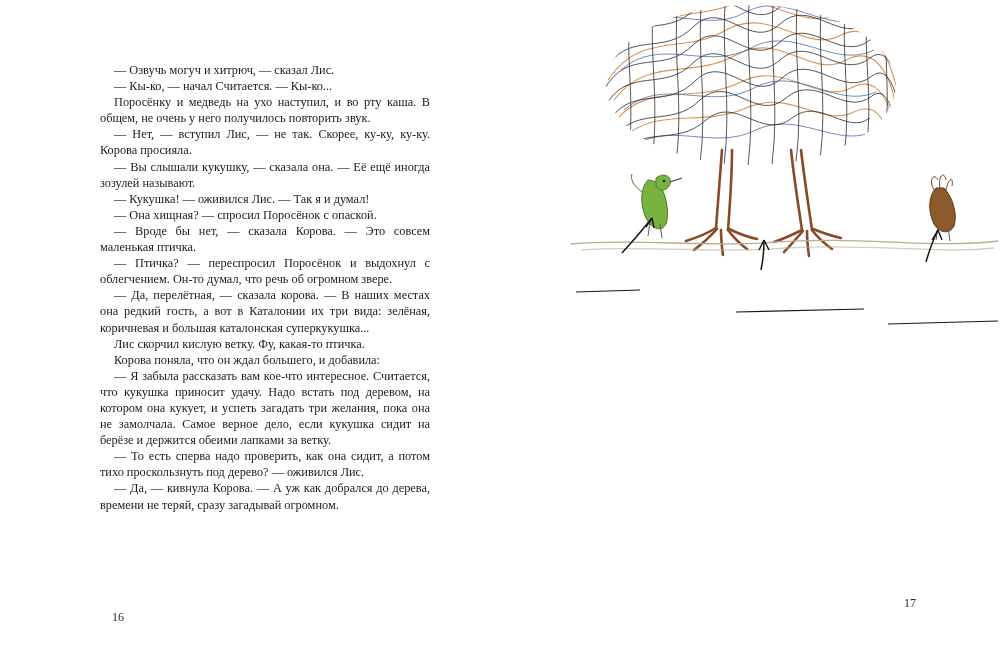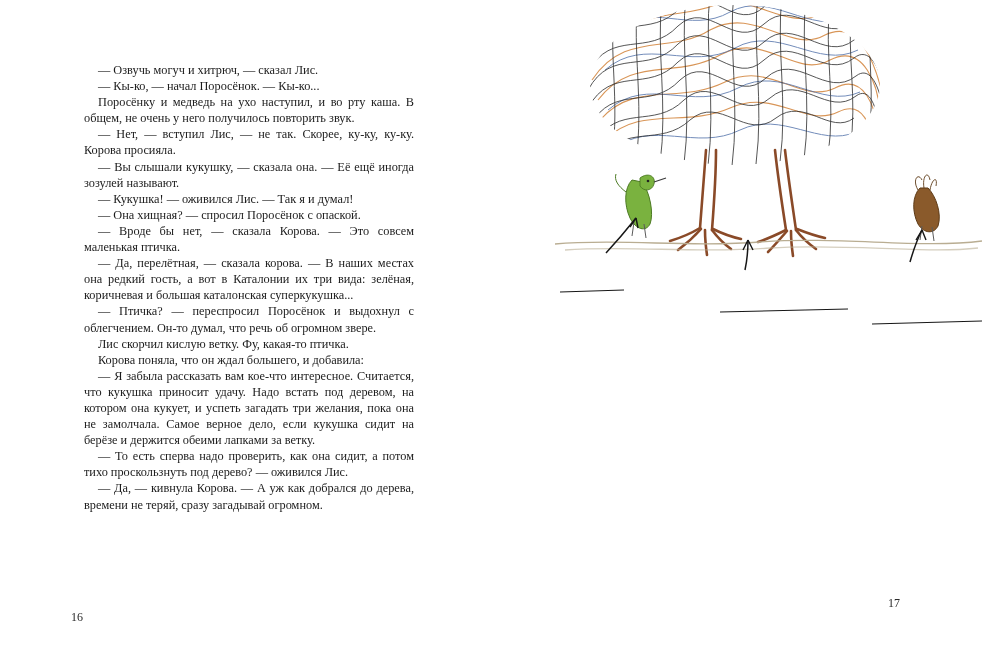--- a/index.html
+++ b/index.html
@@ -11,20 +11,21 @@
     width: 1000px;
     height: 667px;
     overflow: hidden;
     font-family: "Liberation Serif", serif;
     color: #1b1b1b;
   }
   .spread {
     position: relative;
     width: 796px;
     height: 667px;
+    margin-left: 16px;
   }
 
   
   .page-left {
     position: absolute;
     left: 0;
     top: 0;
     width: 500px;
     height: 667px;
   }
@@ -40,21 +41,21 @@
   .text-left p {
     margin: 0;
     text-indent: 14px;
   }
   .folio {
     position: absolute;
     font-size: 12px;
     color: #2a2a2a;
   }
   .folio-left {
-    left: 71px;
+    left: 96px;
     top: 610px;
   }
 
   
   .page-right {
     position: absolute;
     left: 500px;
     top: 0;
     width: 500px;
     height: 667px;
@@ -68,29 +69,29 @@
   }
 </style>
 </head>
 <body>
 
 <div class="spread">
 
   <div class="page-left">
     <div class="text-left">
       <p>— Озвучь могуч и хитрюч, — сказал Лис.</p>
-      <p>— Кы-ко, — начал Поросёнок. — Кы-ко...</p>
+      <p>— Кы-ко, — начал Считается. — Кы-ко...</p>
       <p>Поросёнку и медведь на ухо наступил, и во рту каша. В общем, не очень у него получилось повторить звук.</p>
       <p>— Нет, — вступил Лис, — не так. Скорее, ку-ку, ку-ку. Корова просияла.</p>
       <p>— Вы слышали кукушку, — сказала она. — Её ещё иногда зозулей называют.</p>
       <p>— Кукушка! — оживился Лис. — Так я и думал!</p>
       <p>— Она хищная? — спросил Поросёнок с опаской.</p>
       <p>— Вроде бы нет, — сказала Корова. — Это совсем маленькая птичка.</p>
+      <p>— Птичка? — переспросил Поросёнок и выдохнул с облегчением. Он-то думал, что речь об огромном звере.</p>
       <p>— Да, перелётная, — сказала корова. — В наших местах она редкий гость, а вот в Каталонии их три вида: зелёная, коричневая и большая каталонская суперкукушка...</p>
-      <p>— Птичка? — переспросил Поросёнок и выдохнул с облегчением. Он-то думал, что речь об огромном звере.</p>
       <p>Лис скорчил кислую ветку. Фу, какая-то птичка.</p>
       <p>Корова поняла, что он ждал большего, и добавила:</p>
       <p>— Я забыла рассказать вам кое-что интересное. Считается, что кукушка приносит удачу. Надо встать под деревом, на котором она кукует, и успеть загадать три желания, пока она не замолчала. Самое верное дело, если кукушка сидит на берёзе и держится обеими лапками за ветку.</p>
       <p>— То есть сперва надо проверить, как она сидит, а потом тихо проскользнуть под дерево? — оживился Лис.</p>
       <p>— Да, — кивнула Корова. — А уж как добрался до дерева, времени не теряй, сразу загадывай огромном.</p>
     </div>
     <div class="folio folio-left">16</div>
   </div>
 
   <div class="page-right">

